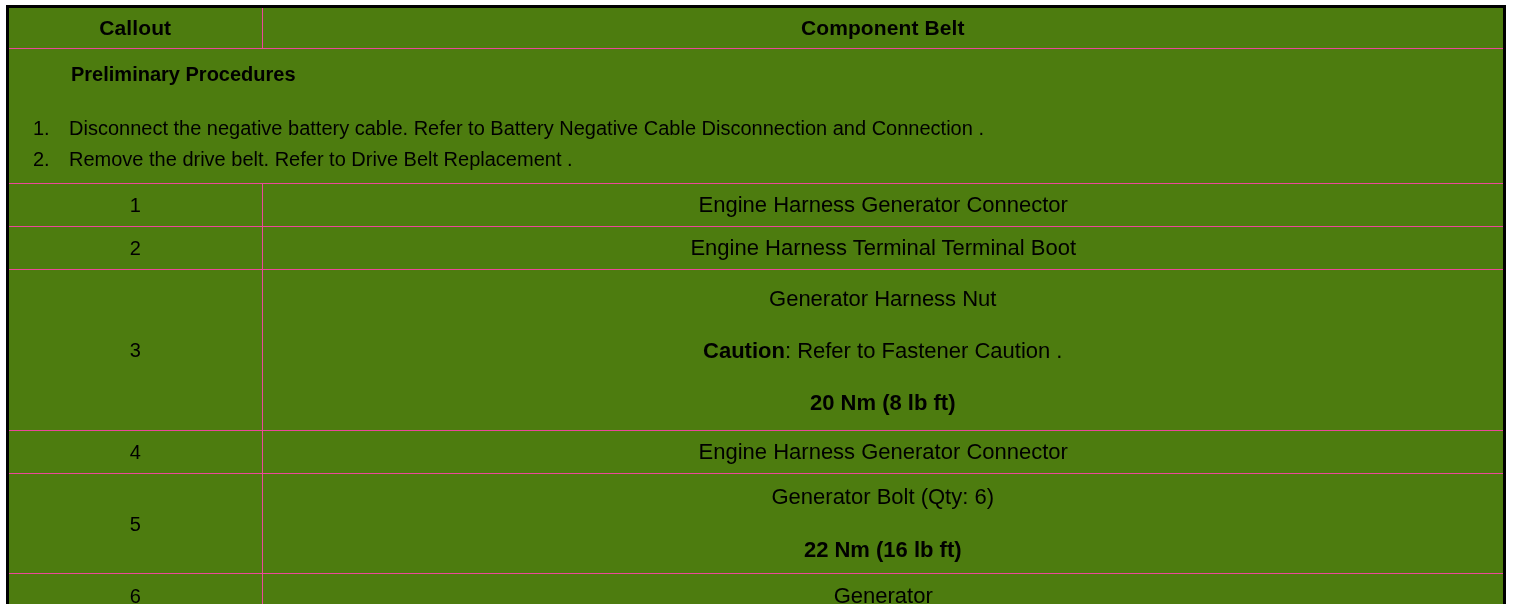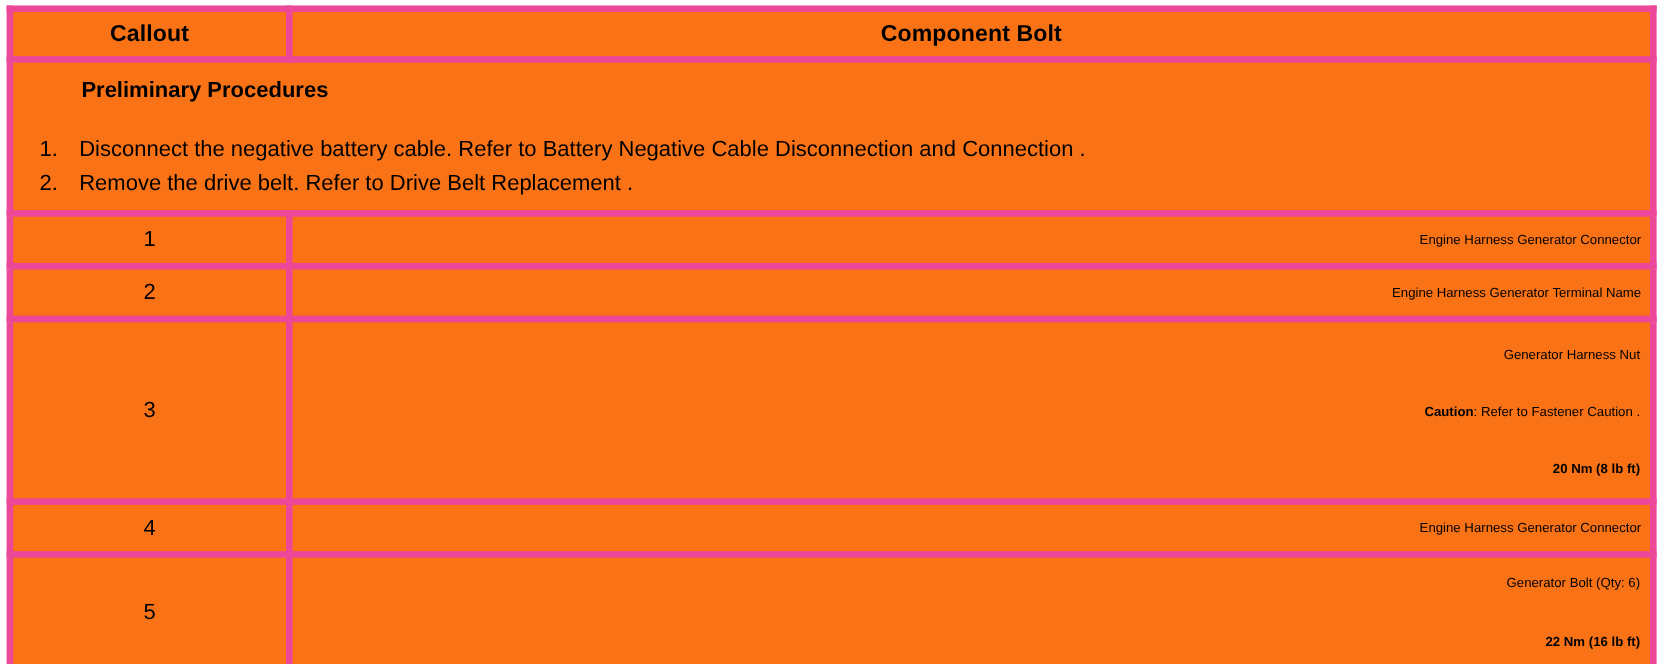--- a/index.html
+++ b/index.html
@@ -36,24 +36,24 @@
   
   table.callout-table {
     border: 3px solid #000000;
   }
 
   col.col-callout { width: 254px; }
   col.col-name    { width: 1240px; }
 
   table.callout-table td,
   table.callout-table th {
-    border: 6px solid #ec4899;
+    border: 1px solid #ec4899;
     vertical-align: middle;
     padding: 0;
-    background: #f97316;
+    background: #4d7c0f;
   }
 
   
   thead tr th {
     border-bottom: 3px solid #000000;
     height: 40px;
     font-size: 21px;
     font-weight: bold;
     text-align: center;
     letter-spacing: 0.1px;
@@ -103,22 +103,22 @@
 
   
   td.callout-num {
     border-left: none;
     text-align: center;
     font-size: 20px;
     line-height: 24px;
   }
   td.component-cell {
     border-right: none;
-    text-align: right;
-    font-size: 12px;
+    text-align: center;
+    font-size: 22px;
     line-height: 26px;
     padding: 0;
     vertical-align: middle;
   }
   .cell-pad {
     padding: 0 8px 0 9px;
   }
 
   tr.r-simple td { height: 42px; }
   tr.r-simple td.component-cell { vertical-align: middle; }
@@ -146,21 +146,21 @@
 
   <table class="callout-table">
     <colgroup>
       <col class="col-callout">
       <col class="col-name">
     </colgroup>
 
     <thead>
       <tr>
         <th class="head-callout">Callout</th>
-        <th class="head-name">Component Bolt</th>
+        <th class="head-name">Component Belt</th>
       </tr>
     </thead>
 
     <tbody>
 
       <tr>
         <td class="prelim-cell" colspan="2">
           <div class="prelim-inner">
             <div class="prelim-title">Preliminary Procedures</div>
             <ol class="prelim-list">
@@ -183,21 +183,21 @@
           <div class="cell-pad">
             <span class="line">Engine Harness Generator Connector</span>
           </div>
         </td>
       </tr>
 
       <tr class="r-simple">
         <td class="callout-num">2</td>
         <td class="component-cell">
           <div class="cell-pad">
-            <span class="line">Engine Harness Generator Terminal Name</span>
+            <span class="line">Engine Harness Terminal Terminal Boot</span>
           </div>
         </td>
       </tr>
 
       <tr class="r-tall3">
         <td class="callout-num">3</td>
         <td class="component-cell">
           <div class="block-pad-3">
             <span class="line">Generator Harness Nut</span>
             <span class="line gap-lg"><span class="caution-word">Caution</span><span>: Refer to Fastener Caution .</span></span>

